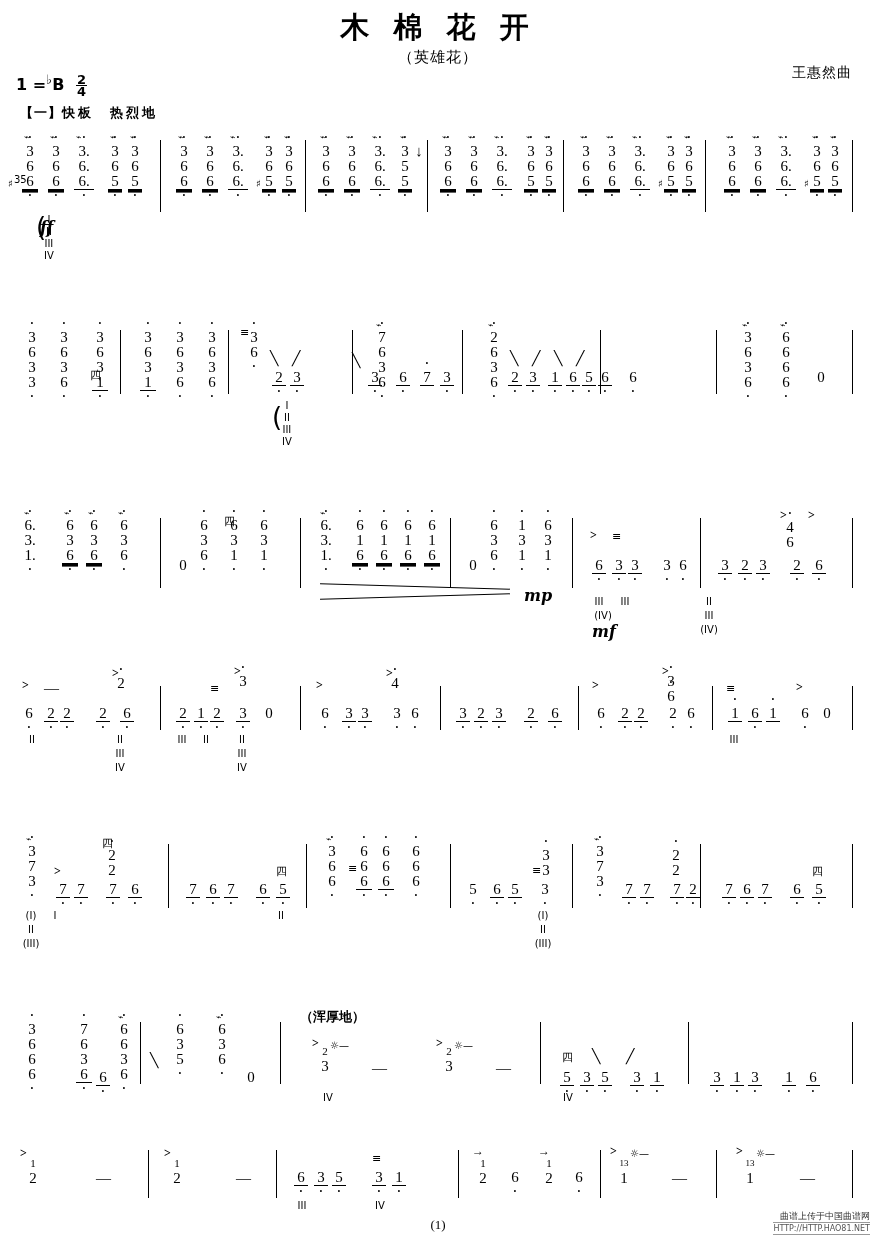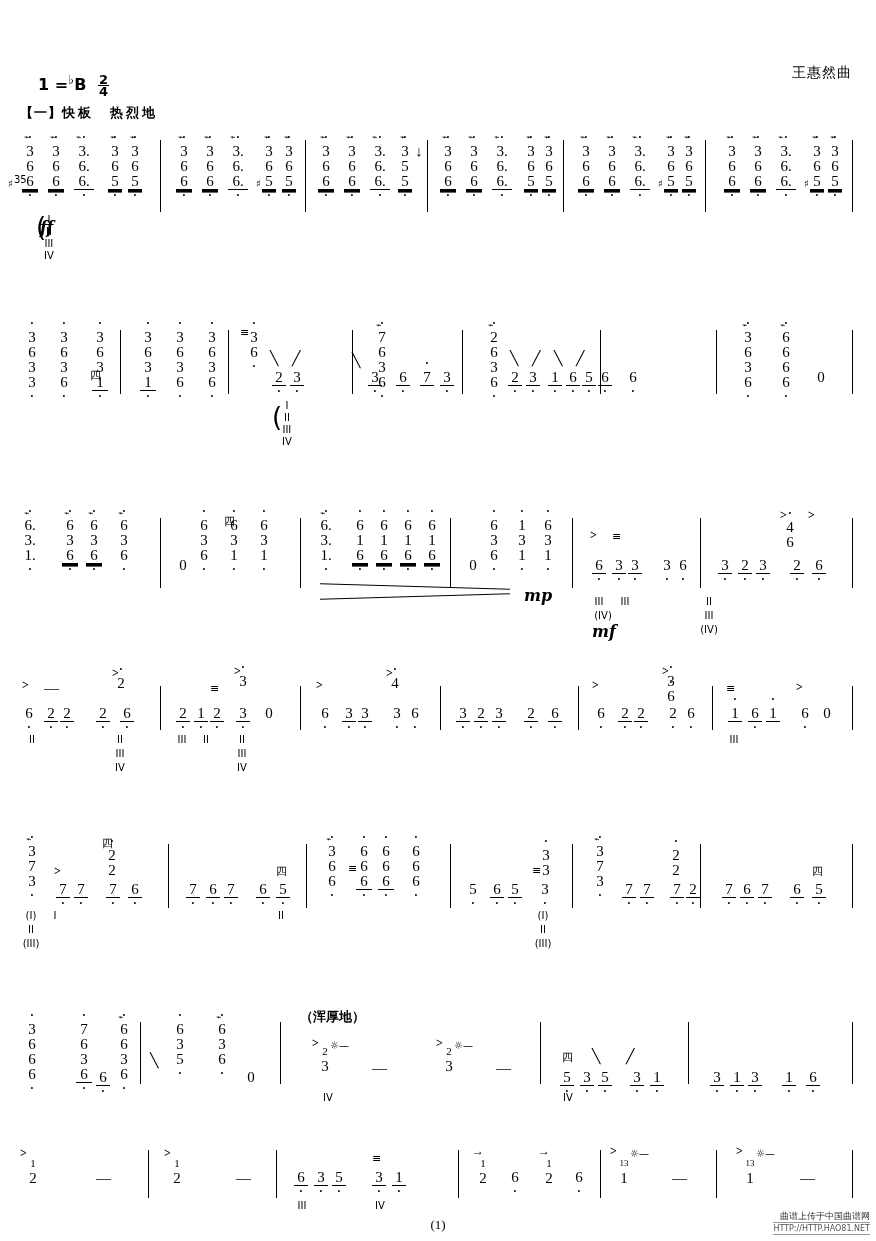--- a/index.html
+++ b/index.html
@@ -29,21 +29,21 @@
     font-size:15px;
     letter-spacing:1px;
   }
   .composer{
     position:absolute;top:64px;right:24px;
     font-family:"DejaVu Sans", sans-serif;
     font-size:14px;
     letter-spacing:1px;
   }
   .keysig{
-    position:absolute;top:72px;left:38px;
+    position:absolute;top:72px;left:16px;
     font-family:"DejaVu Sans", sans-serif;
     font-size:16px;font-weight:bold;
   }
   .keysig .flat{font-size:13px;vertical-align:super;}
   .meter{display:inline-block;text-align:center;line-height:0.85;
     font-size:13px;vertical-align:middle;margin-left:6px;}
   .meter .num{display:block;border-bottom:1.4px solid #000;padding:0 1px;}
   .meter .den{display:block;padding:0 1px;}
   .sectionmark{
     position:absolute;top:104px;left:20px;
@@ -95,20 +95,22 @@
     font-family:"DejaVu Sans", sans-serif;
     font-size:9px;color:#333;line-height:11px;text-align:right;
   }
   .watermark .u{font-size:8px;color:#555;border-top:1px solid #999;border-bottom:1px solid #999;}
 </style>
 </head>
 <body>
 
 <div class="sheet">
 
+  <div class="title">木 棉 花 开</div>
+  <div class="subtitle">（英雄花）</div>
   <div class="composer">王惠然曲</div>
 
   <div class="keysig">
     <span>1 =</span><span class="flat">♭</span><span>B</span>
     <span class="meter">
       <span class="num">2</span>
       <span class="den">4</span>
     </span>
   </div>
 

